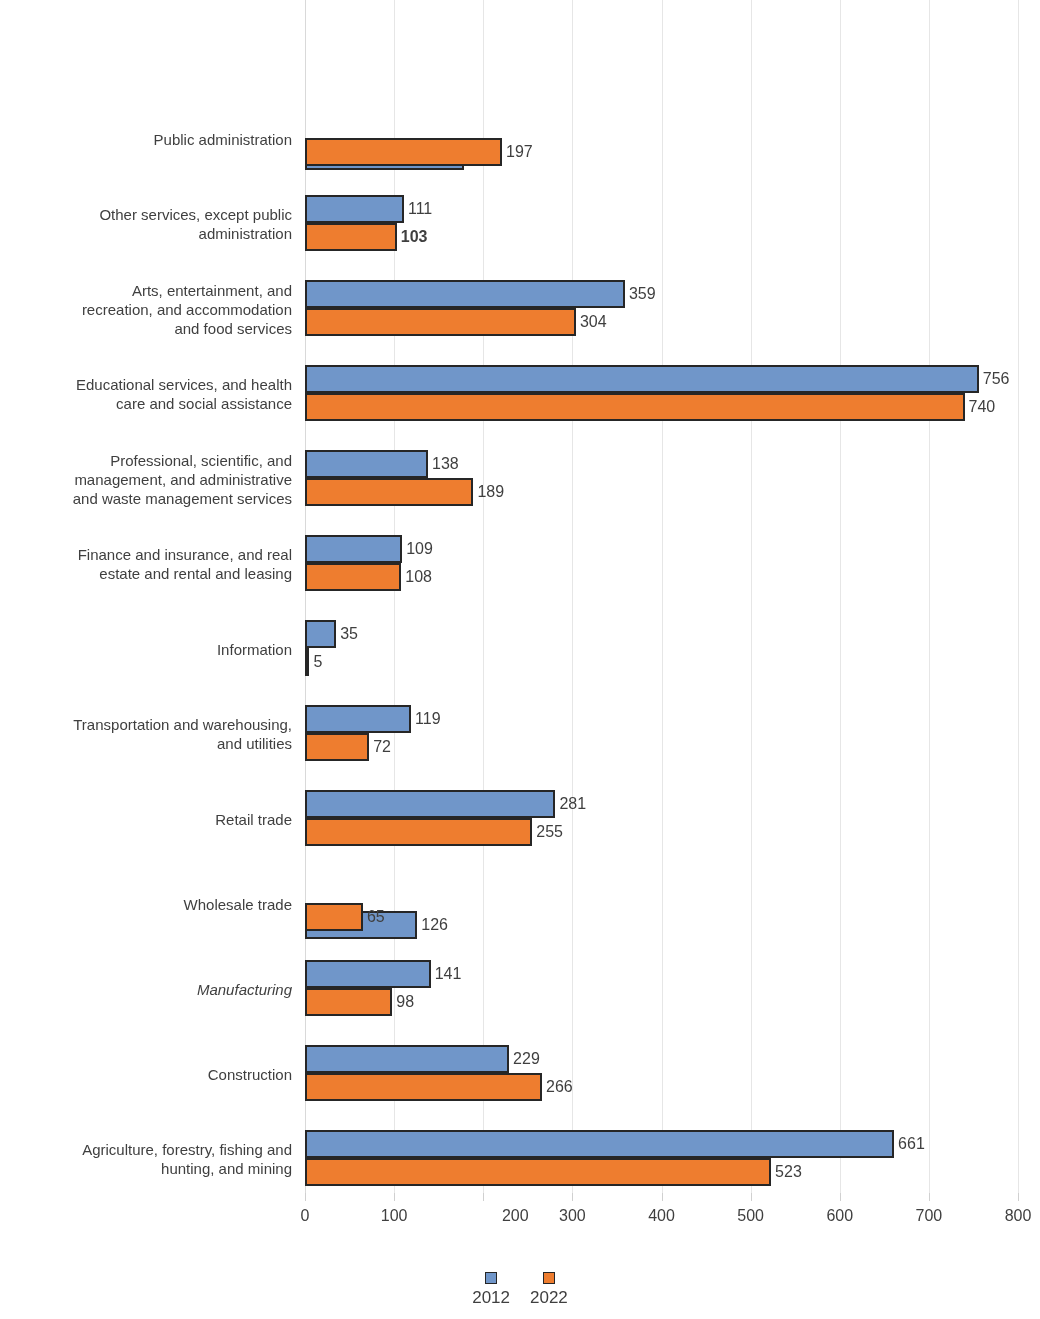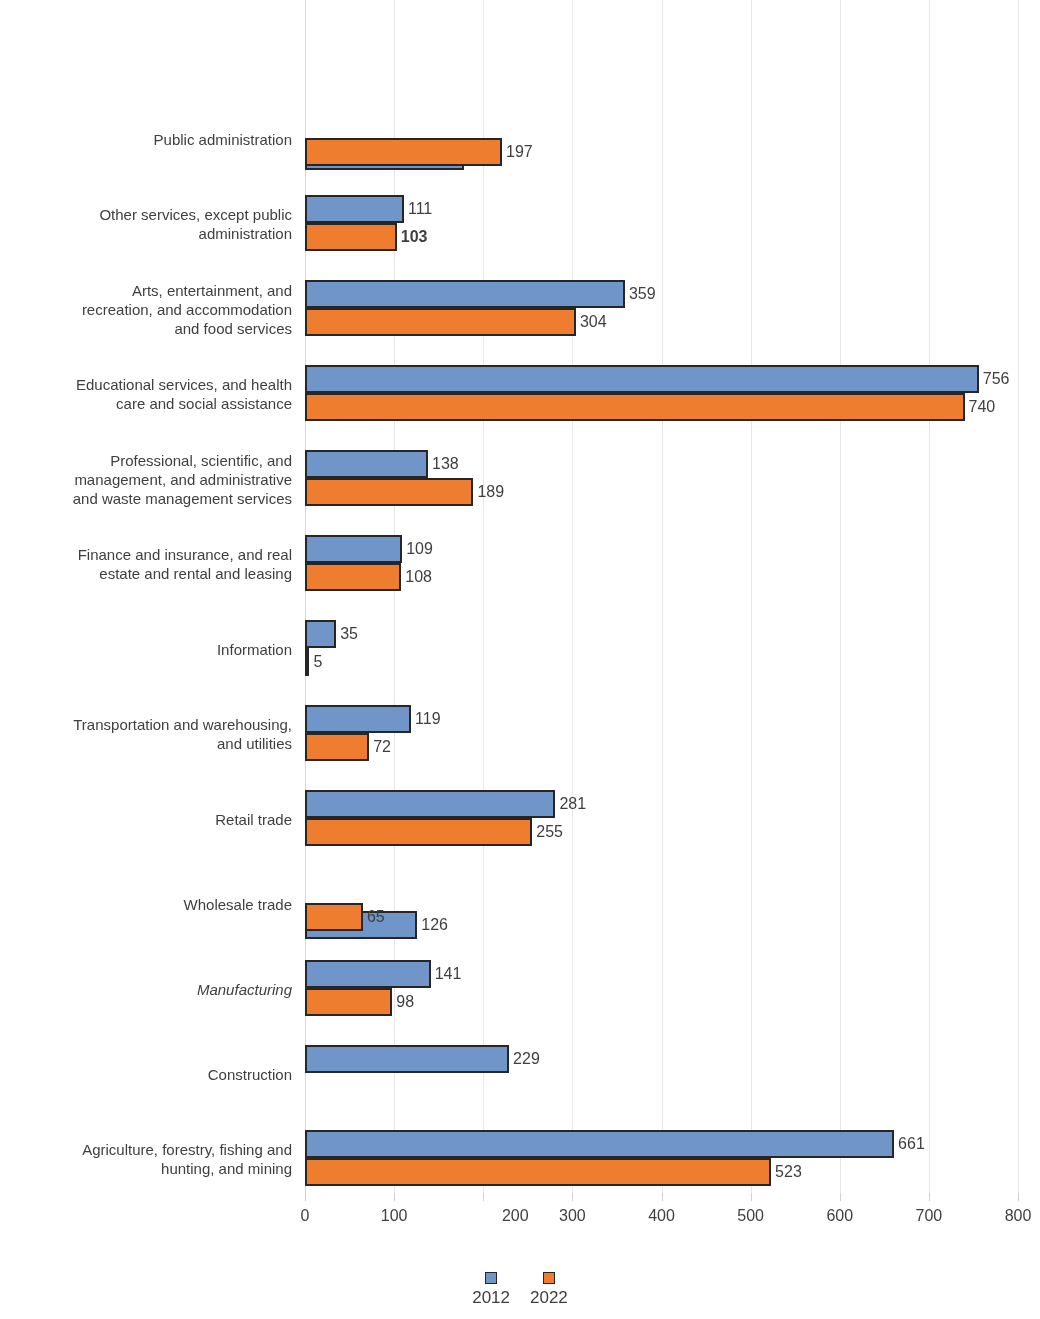--- a/index.html
+++ b/index.html
@@ -295,20 +295,23 @@
             <div class="bar series-2022" title="2022: 98" style="width: 87.3425px;">
               <span class="bar-value">98</span>
             </div>
           </div>
         </div>
         <div class="cat-row" style="top: 1031px;">
           <div class="cat-label">Construction</div>
           <div class="bar-pair">
             <div class="bar series-2012" title="2012: 229" style="width: 204.096px;">
               <span class="bar-value">229</span>
+            </div>
+            <div class="bar series-2022" title="2022: 266" style="width: 237.072px;">
+              <span class="bar-value">266</span>
             </div>
           </div>
         </div>
         <div class="cat-row" style="top: 1116px;">
           <div class="cat-label">Agriculture, forestry, fishing and
 hunting, and mining</div>
           <div class="bar-pair">
             <div class="bar series-2012" title="2012: 661" style="width: 589.116px;">
               <span class="bar-value">661</span>
             </div>

